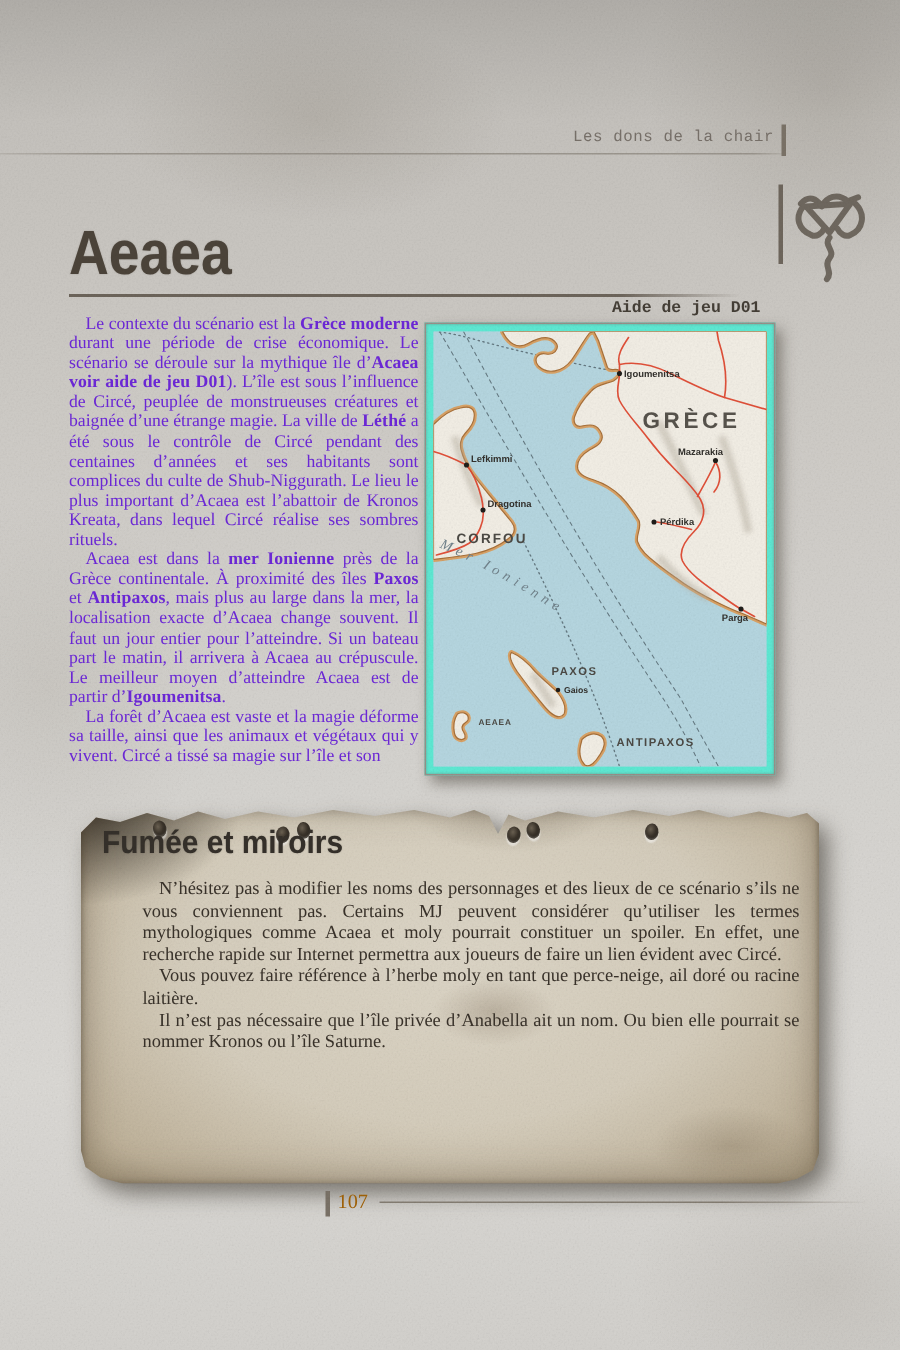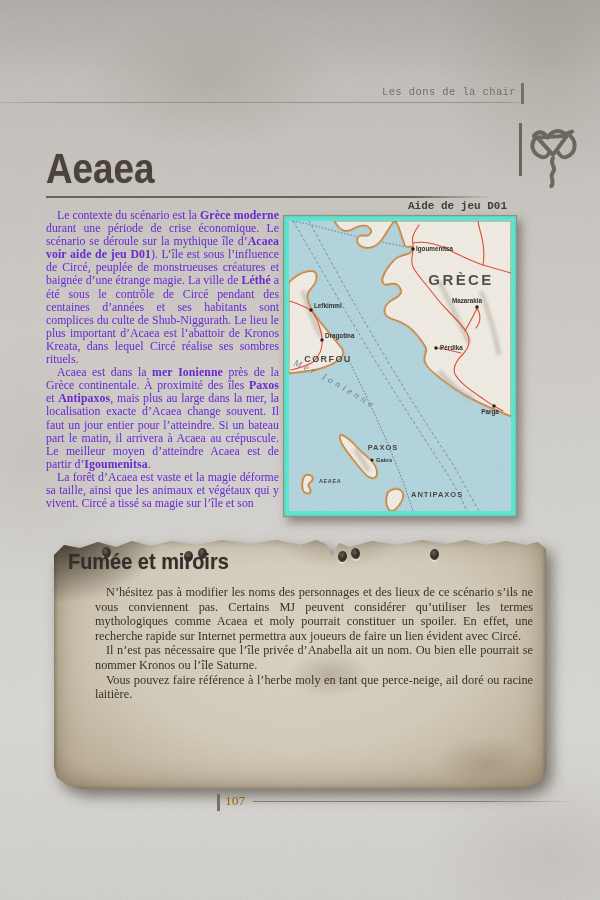--- a/index.html
+++ b/index.html
@@ -199,22 +199,22 @@
   <div id="aid-box">
     <div class="paper-hole" style="left:48px;top:12px;transform:rotate(-12deg)"></div>
     <div class="paper-hole" style="left:130px;top:16px;transform:rotate(8deg)"></div>
     <div class="paper-hole" style="left:144px;top:13px;transform:rotate(-6deg)"></div>
     <div class="paper-hole" style="left:284px;top:16px;transform:rotate(10deg)"></div>
     <div class="paper-hole" style="left:297px;top:13px;transform:rotate(-8deg)"></div>
     <div class="paper-hole" style="left:376px;top:14px;transform:rotate(6deg)"></div>
     <div id="box-title">Fumée et miroirs</div>
     <div id="box-paragraphs">
         <p class="box-par">N’hésitez pas à modifier les noms des personnages et des lieux de ce scénario s’ils ne vous conviennent pas. Certains MJ peuvent considérer qu’utiliser les termes mythologiques comme Acaea et moly pourrait constituer un spoiler. En effet, une recherche rapide sur Internet permettra aux joueurs de faire un lien évident avec Circé.</p>
+        <p class="box-par">Vous pouvez faire référence à l’herbe moly en tant que perce-neige, ail doré ou racine laitière.</p>
         <p class="box-par">Il n’est pas nécessaire que l’île privée d’Anabella ait un nom. Ou bien elle pourrait se nommer Kronos ou l’île Saturne.</p>
-        <p class="box-par">Vous pouvez faire référence à l’herbe moly en tant que perce-neige, ail doré ou racine laitière.</p>
       </div>
   </div>
 </div>
 
 <div id="footer-bar"></div>
 <div id="page-number">107</div>
 <div id="footer-rule"></div>
 
 <svg id="noise-overlay" width="600" height="900">
   <filter id="grain">

